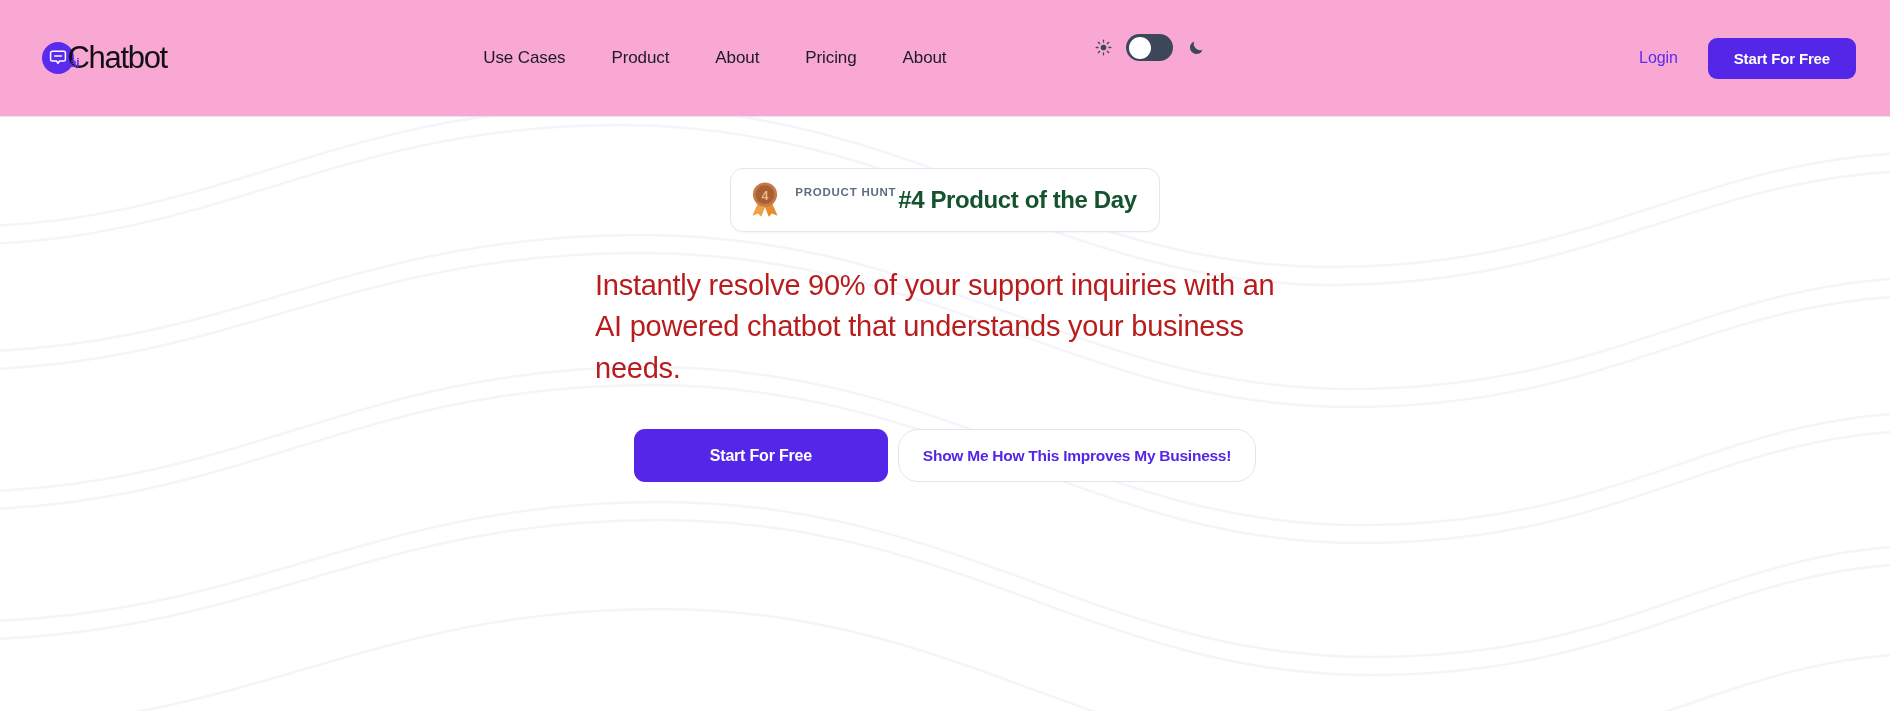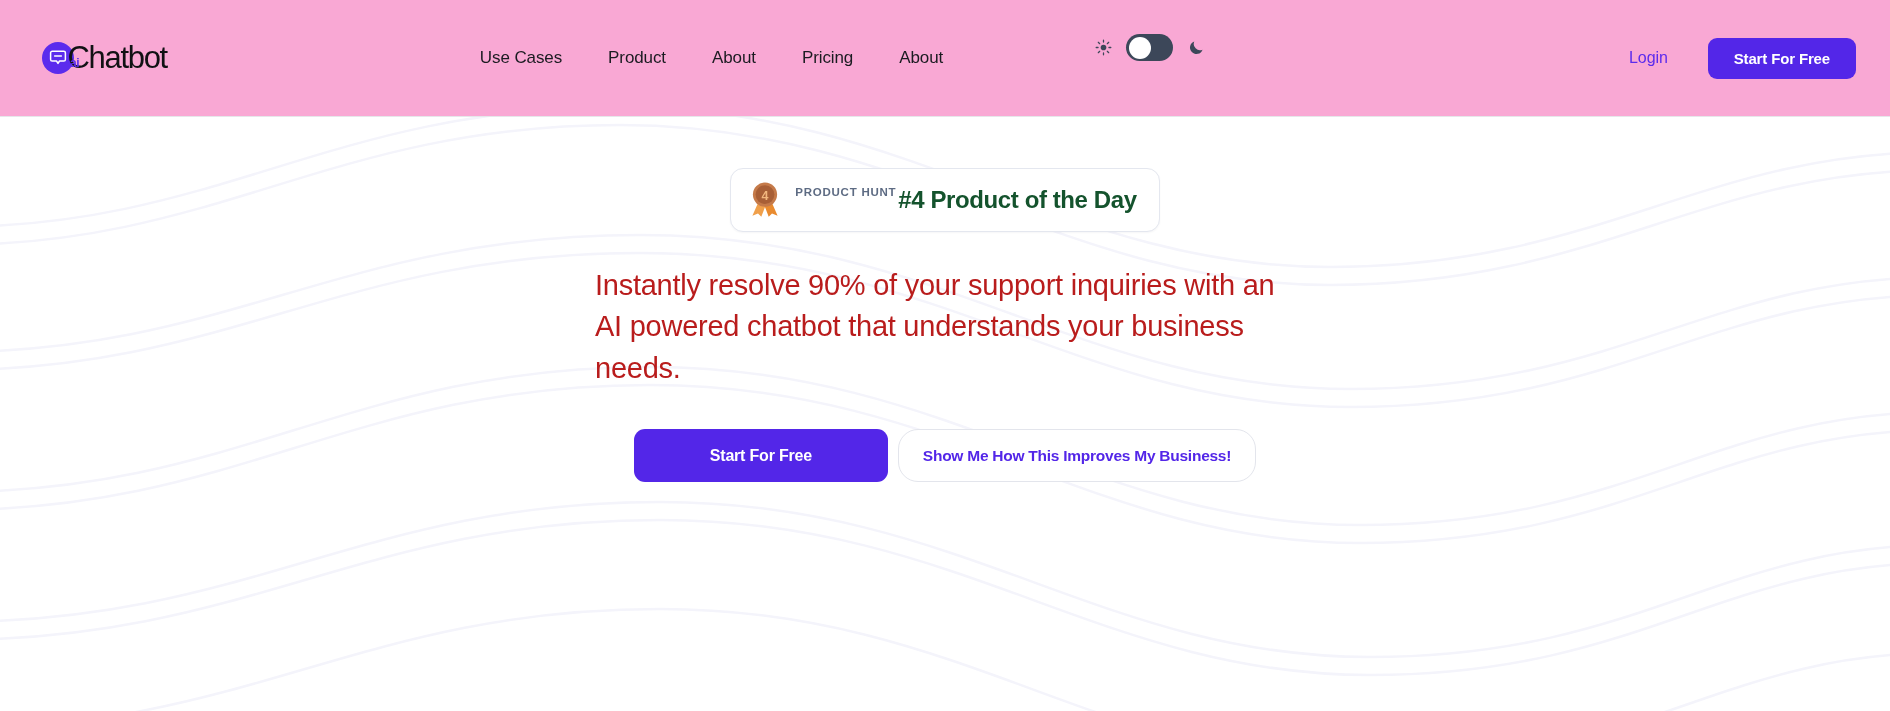--- a/index.html
+++ b/index.html
@@ -132,21 +132,21 @@
     border-radius: 50%;
     background: #ffffff;
     top: 2.5px;
     left: 2.5px;
   }
 
   
   .actions {
     display: flex;
     align-items: center;
-    gap: 40px;
+    gap: 30px;
     flex: 0 0 auto;
     margin-left: auto;
   }
   .login-link {
     font-size: 16px;
     color: #5b2bed;
     text-decoration: none;
     letter-spacing: -0.1px;
     cursor: pointer;
   }

